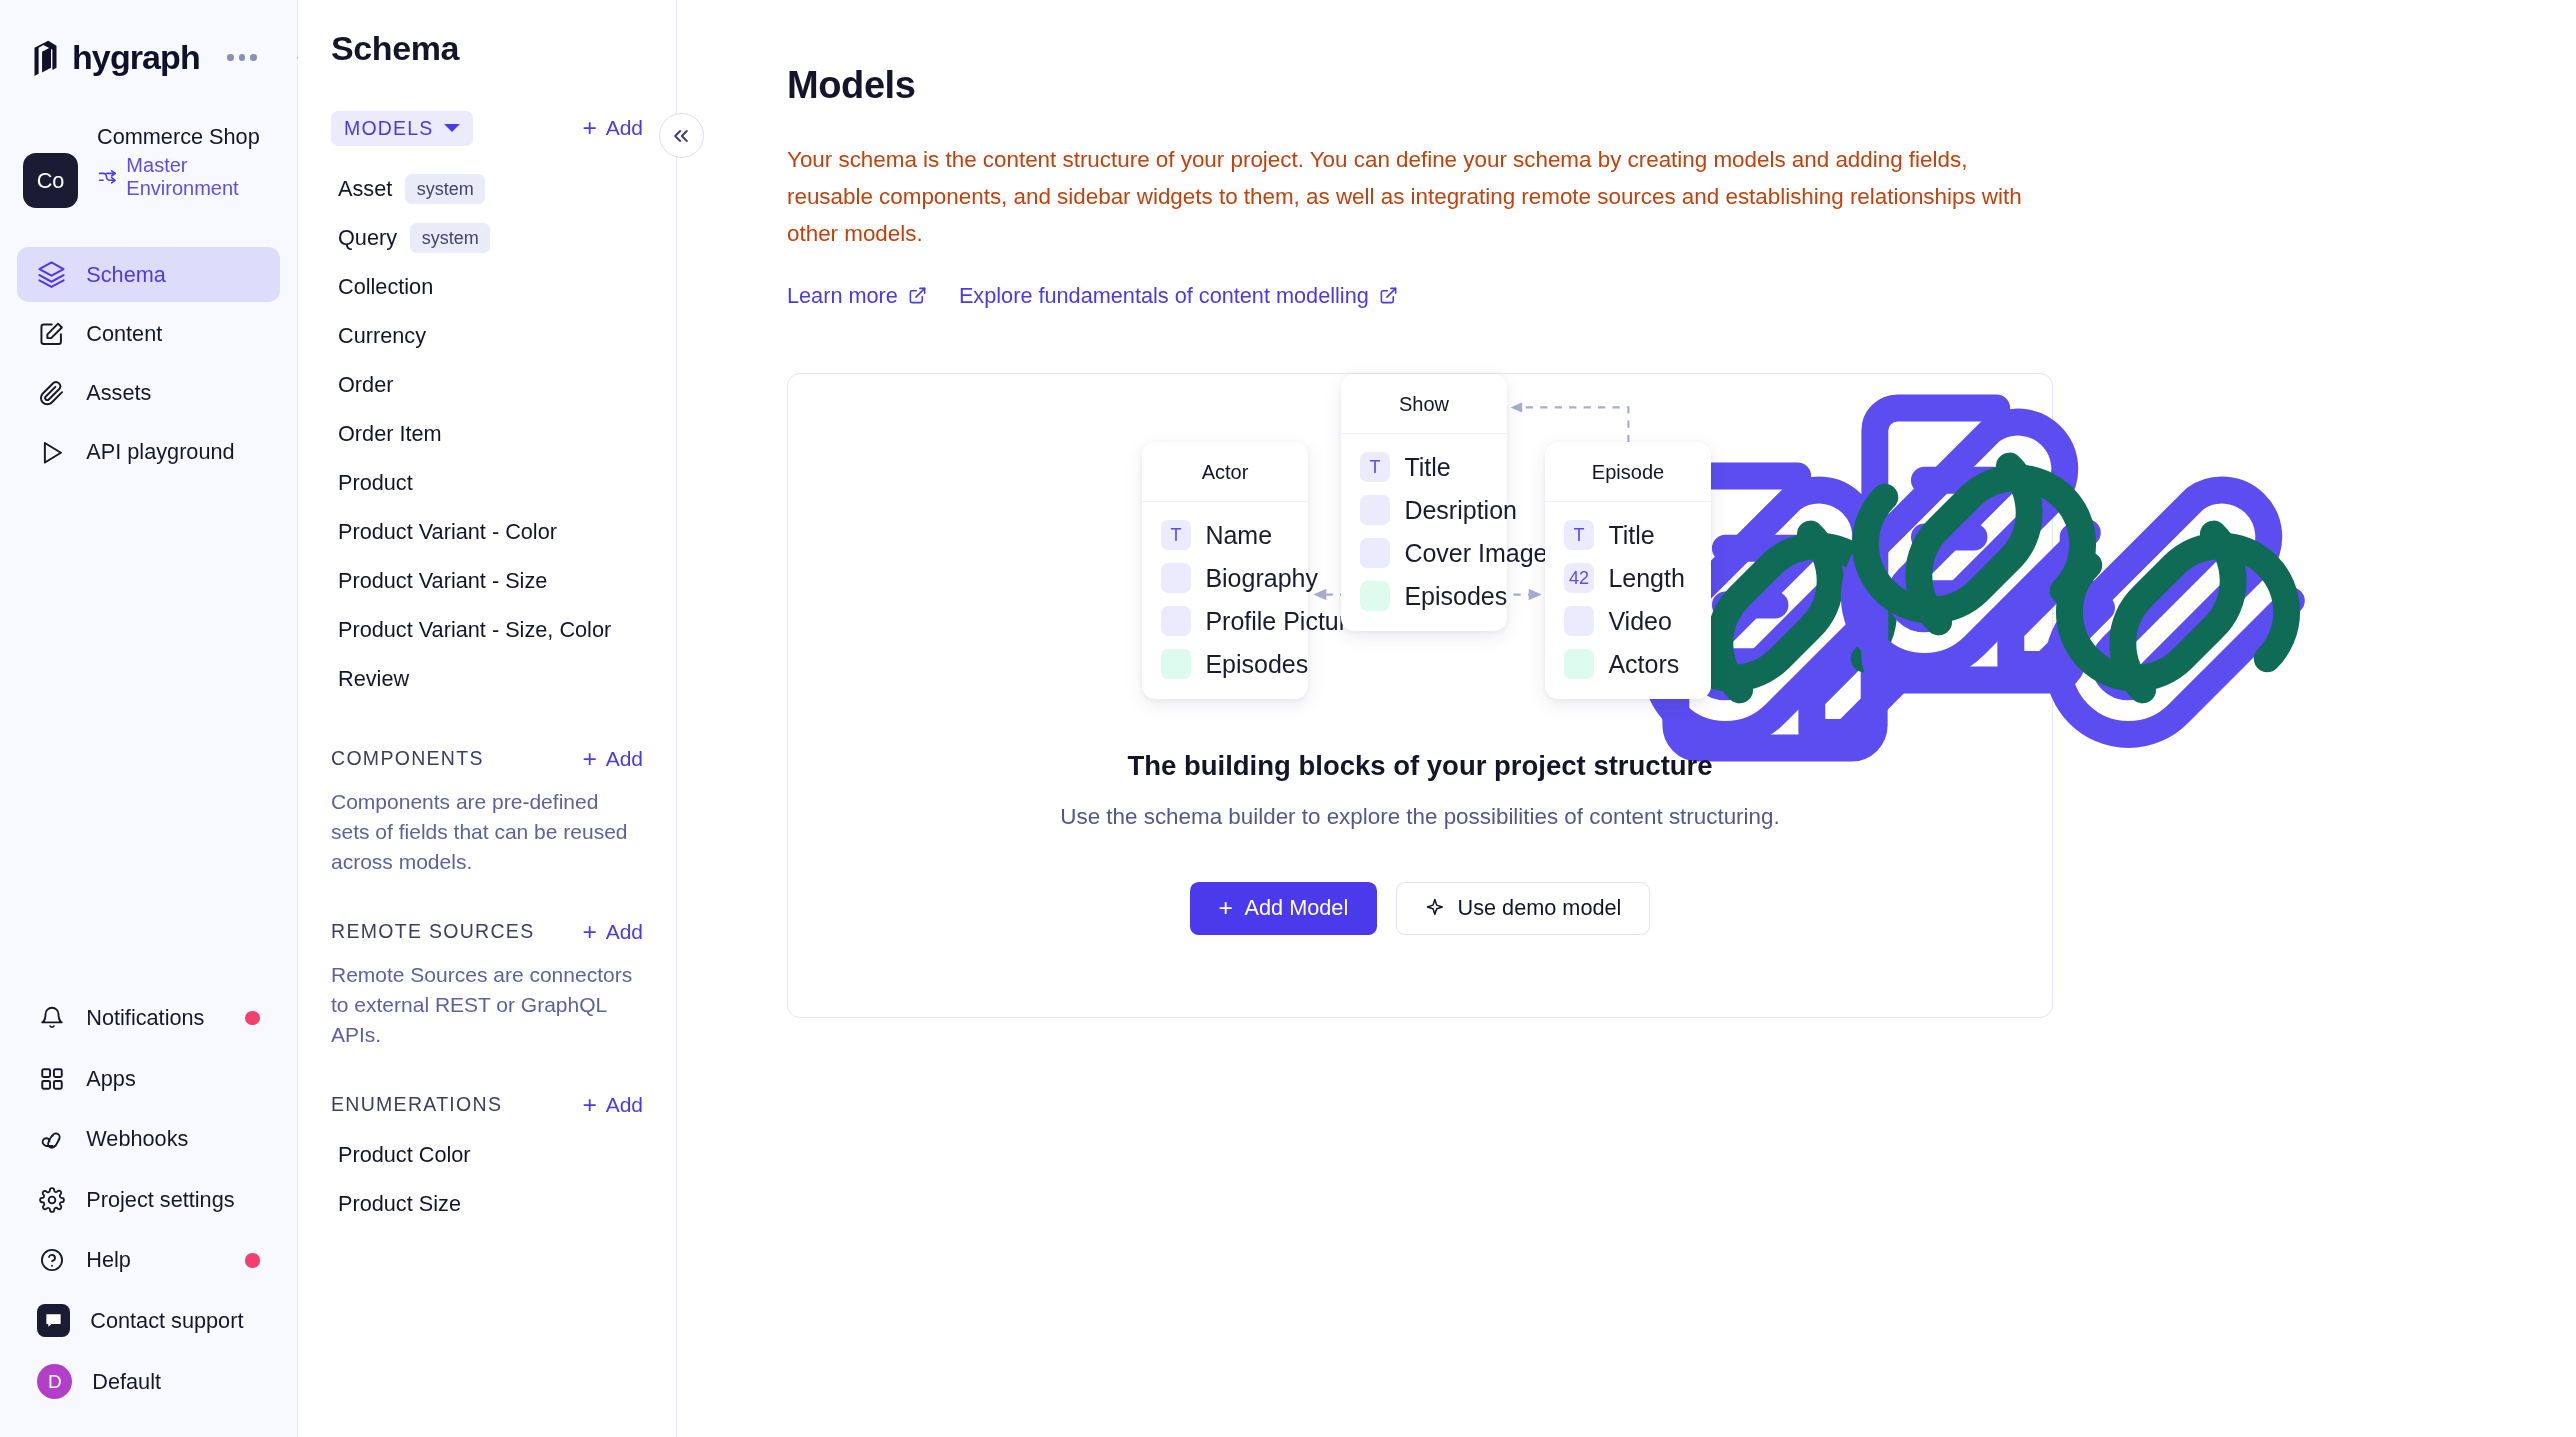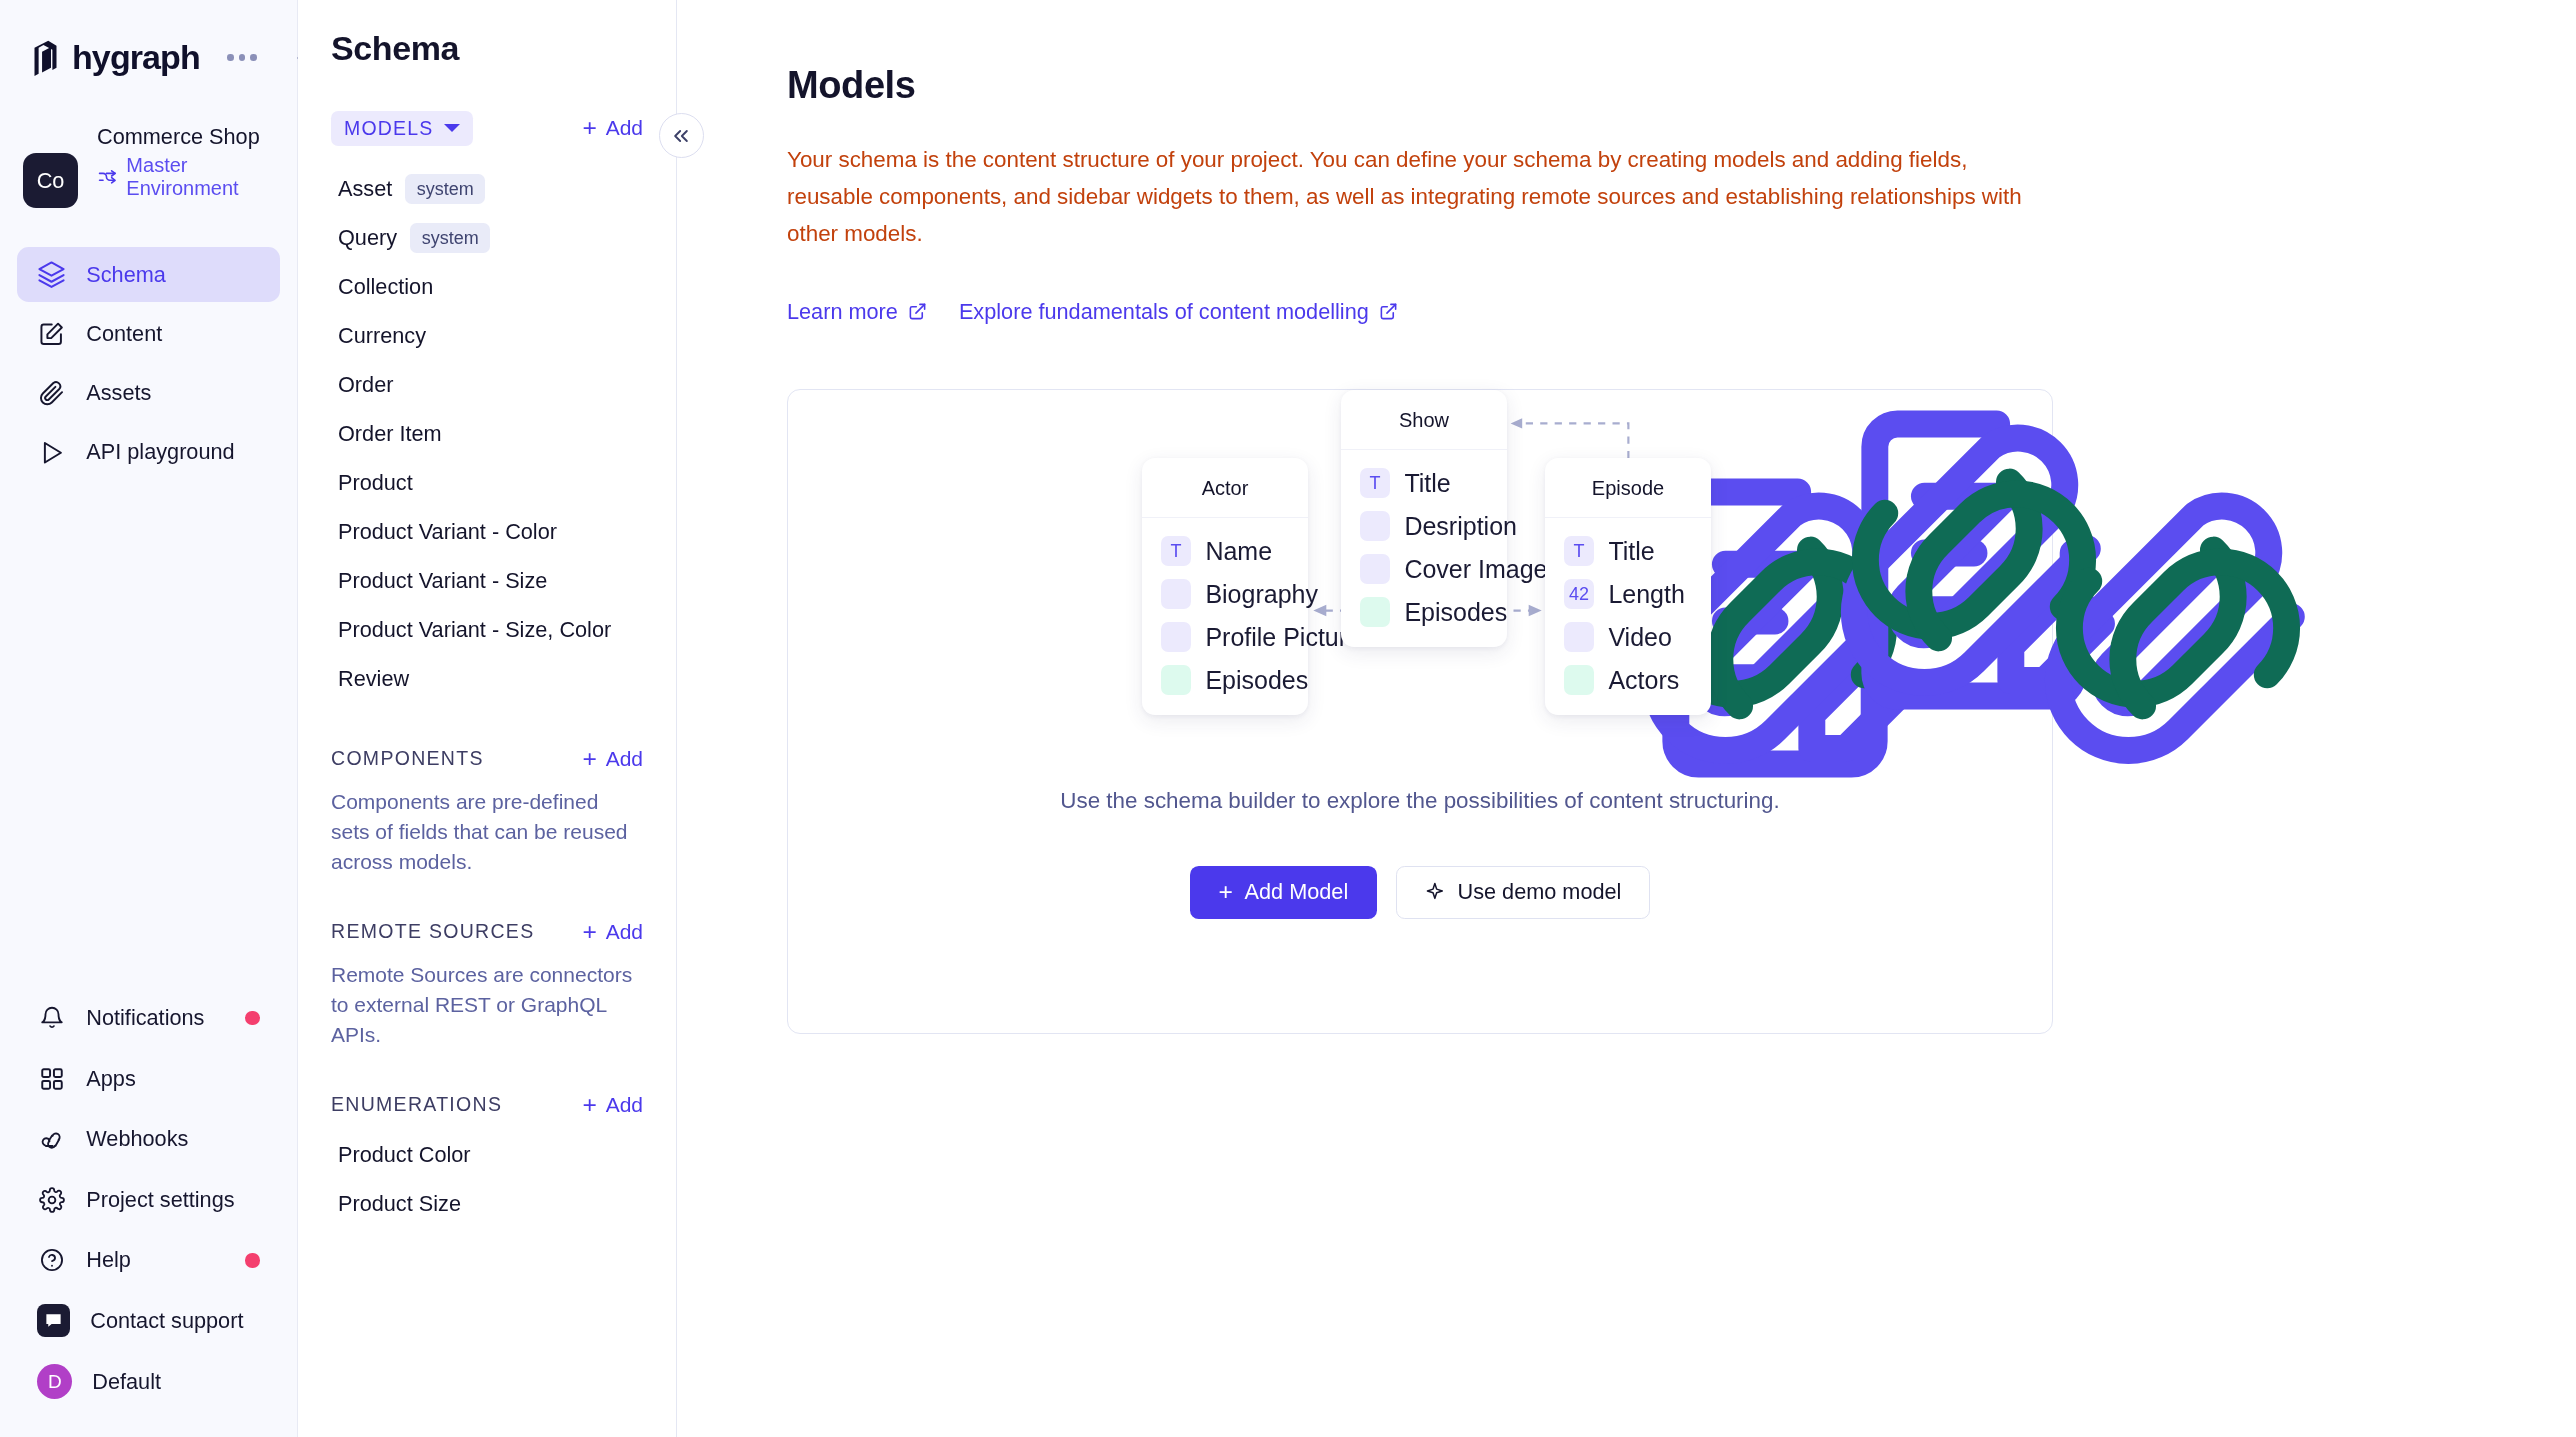--- a/index.html
+++ b/index.html
@@ -120,21 +120,21 @@
     display:flex; align-items:center; justify-content:center; cursor:pointer; z-index: 5;
   }
 
   
   .main { flex: 1 1 auto; height: 1438px; background:#fff; padding: 64px 0 0 110px; overflow: hidden; }
   .main-title { font-size: 38px; font-weight: 700; color: #14142b; letter-spacing: -0.4px; }
   .main-desc {
     margin-top: 35px; max-width: 1240px;
     font-size: 22.4px; line-height: 1.65; color: #c2410c;
   }
-  .link-row { margin-top: 46px; display: flex; align-items: center; gap: 32px; }
+  .link-row { margin-top: 30px; display: flex; align-items: center; gap: 32px; }
   .ext-link { display:flex; align-items:center; gap: 10px; color:#4b39ec; font-size:21.7px; cursor:pointer; }
 
   .card {
     margin-top: 64px; width: 1266px; height: 645px;
     border: 1.4px solid #e2e5f3; border-radius: 13px;
     background:#fff; position: relative;
   }
 
   
   .diagram { position: absolute; left: 0; top: 0; width: 1266px; height: 340px; }
@@ -563,20 +563,21 @@
                   <path d="M9.5 17.5a4.6 4.6 0 0 1 0-6.6l2.2-2.2a4.6 4.6 0 0 1 6.6 6.6"></path>
                 </svg>
               </span>
               <span class="fld-name">Actors</span>
             </div>
           </div>
         </div>
       </div>
 
       <div class="cta">
+        <div class="cta-h">The building blocks of your project structure</div>
         <div class="cta-p">Use the schema builder to explore the possibilities of content structuring.</div>
         <div class="cta-btns">
           <button class="btn btn-primary">
             <span style="font-size:24.6px;line-height:1">+</span>
             <span>Add Model</span>
           </button>
           <button class="btn btn-ghost">
             <svg width="21.7" height="21.7" viewBox="0 0 24 24" fill="none" stroke="#14142b" stroke-width="1.7" stroke-linejoin="round">
               <path d="M12 2.8 14 9l6.2 2-6.2 2-2 6.2-2-6.2L3.8 11 10 9z"></path>
             </svg>

